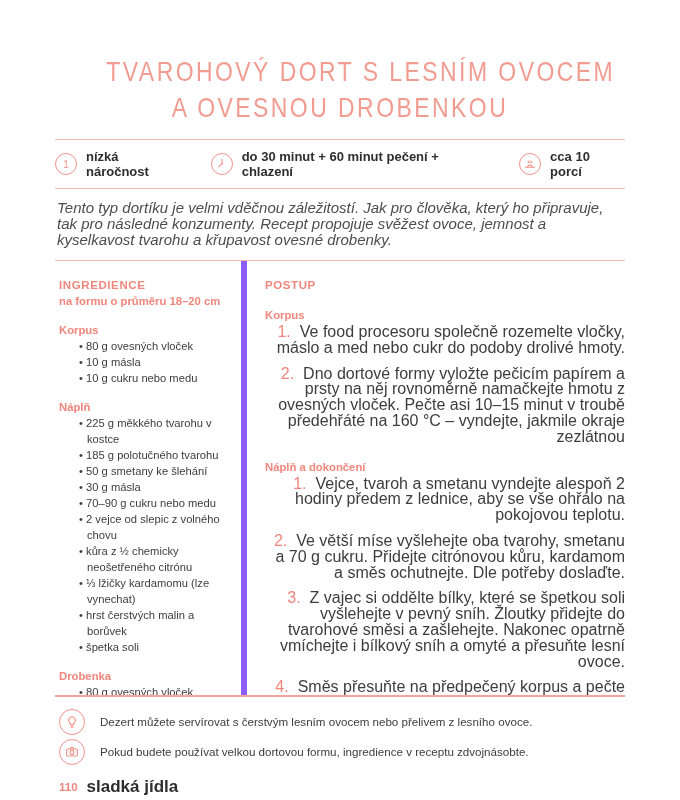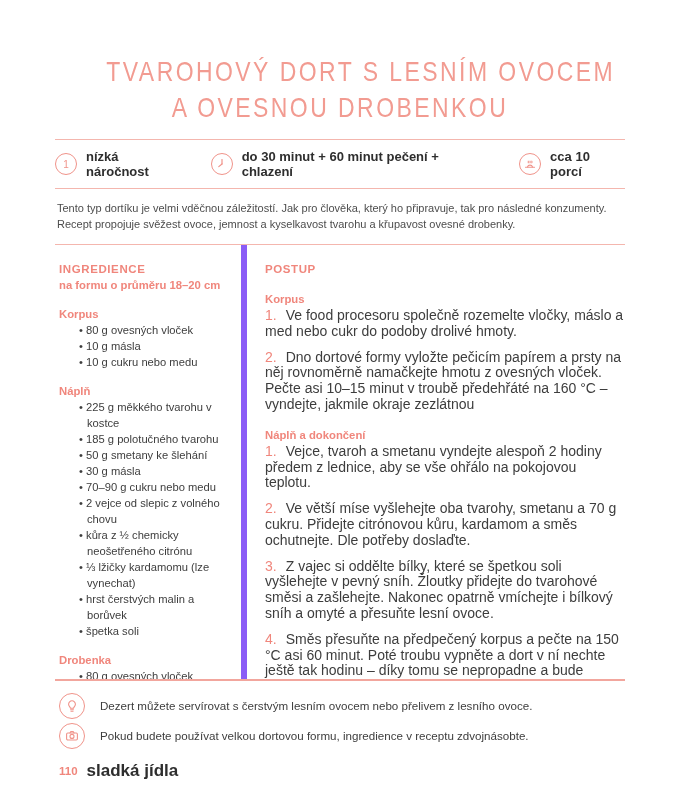--- a/index.html
+++ b/index.html
@@ -23,34 +23,34 @@
   .badge{display:flex;align-items:center;gap:9px;}
   .badge-label{font-size:13px;font-weight:bold;color:#2e2e2e;}
   .icon-circle{
     width:22px;height:22px;border:1.4px solid #f0938a;border-radius:50%;
     display:flex;align-items:center;justify-content:center;flex:0 0 auto;
     color:#f0938a;font-size:10px;box-sizing:border-box;
   }
   .icon-svg{display:block;}
   
   .intro{
-    font-size:11px;line-height:16px;color:#4d4d4d;
+    font-style:italic;font-size:15px;line-height:16px;color:#4d4d4d;
     padding:11px 2px 12px 2px;
   }
   
   .columns{display:flex;height:434px;overflow:hidden;}
   .col-left{width:192px;box-sizing:border-box;border-right:6px solid #8b5cf6;
     padding:16px 10px 0 4px;}
   .col-right{flex:1;box-sizing:border-box;padding:16px 0 0 18px;}
   .col-heading{color:#f0867c;font-weight:bold;font-size:11.5px;letter-spacing:0.6px;line-height:16px;}
   .col-subheading{color:#f0867c;font-weight:bold;font-size:11.3px;line-height:16px;}
   .group-title{color:#f0867c;font-weight:bold;font-size:11.3px;line-height:16px;margin-top:13px;}
   .ing-item{font-size:11.2px;line-height:16px;padding-left:8px;text-indent:-8px;margin-left:20px;}
   .ing-item::before{content:"\2022\00a0";}
-  .step{margin:4px 0 10px 0;font-size:14px;line-height:15.8px;}
+  .step{margin:4px 0 10px 0;font-size:16px;line-height:15.8px;text-align:right;}
   .step-num{color:#f0867c;margin-right:9px;}
   .sec-title-gap{margin-top:14px;}
   .first-step-gap{margin-top:1px;}
   
   .tips{padding:12px 2px 0 4px;}
   .tip{display:flex;align-items:flex-start;gap:15px;margin-bottom:4px;}
   .tip-icon{width:26px;height:26px;border:1.4px solid #f0938a;border-radius:50%;
     display:flex;align-items:center;justify-content:center;flex:0 0 auto;box-sizing:border-box;}
   .tip-text{font-size:11.6px;line-height:26px;color:#3d3d3d;}
   .footer{display:flex;align-items:center;gap:9px;padding:8px 0 0 4px;}

